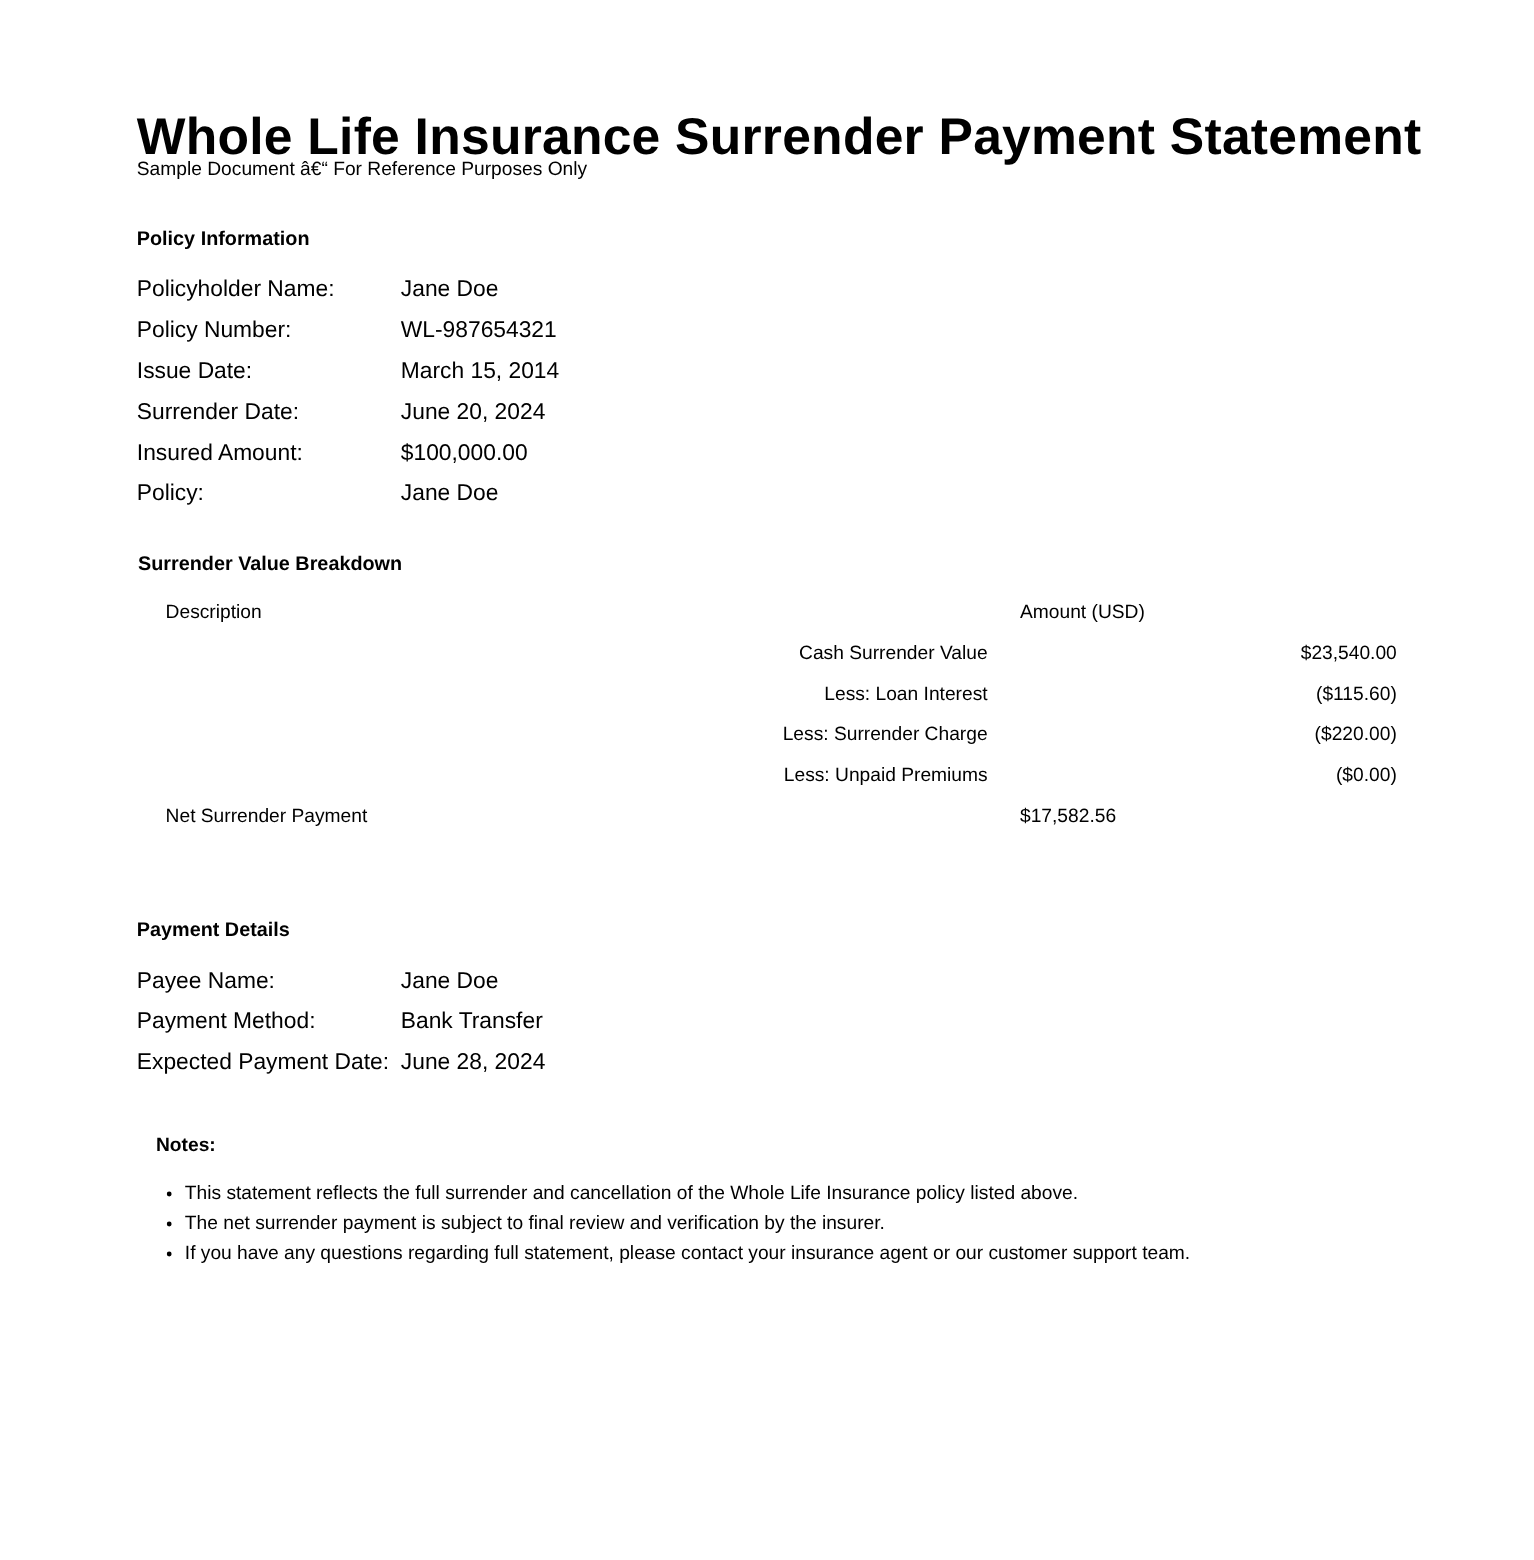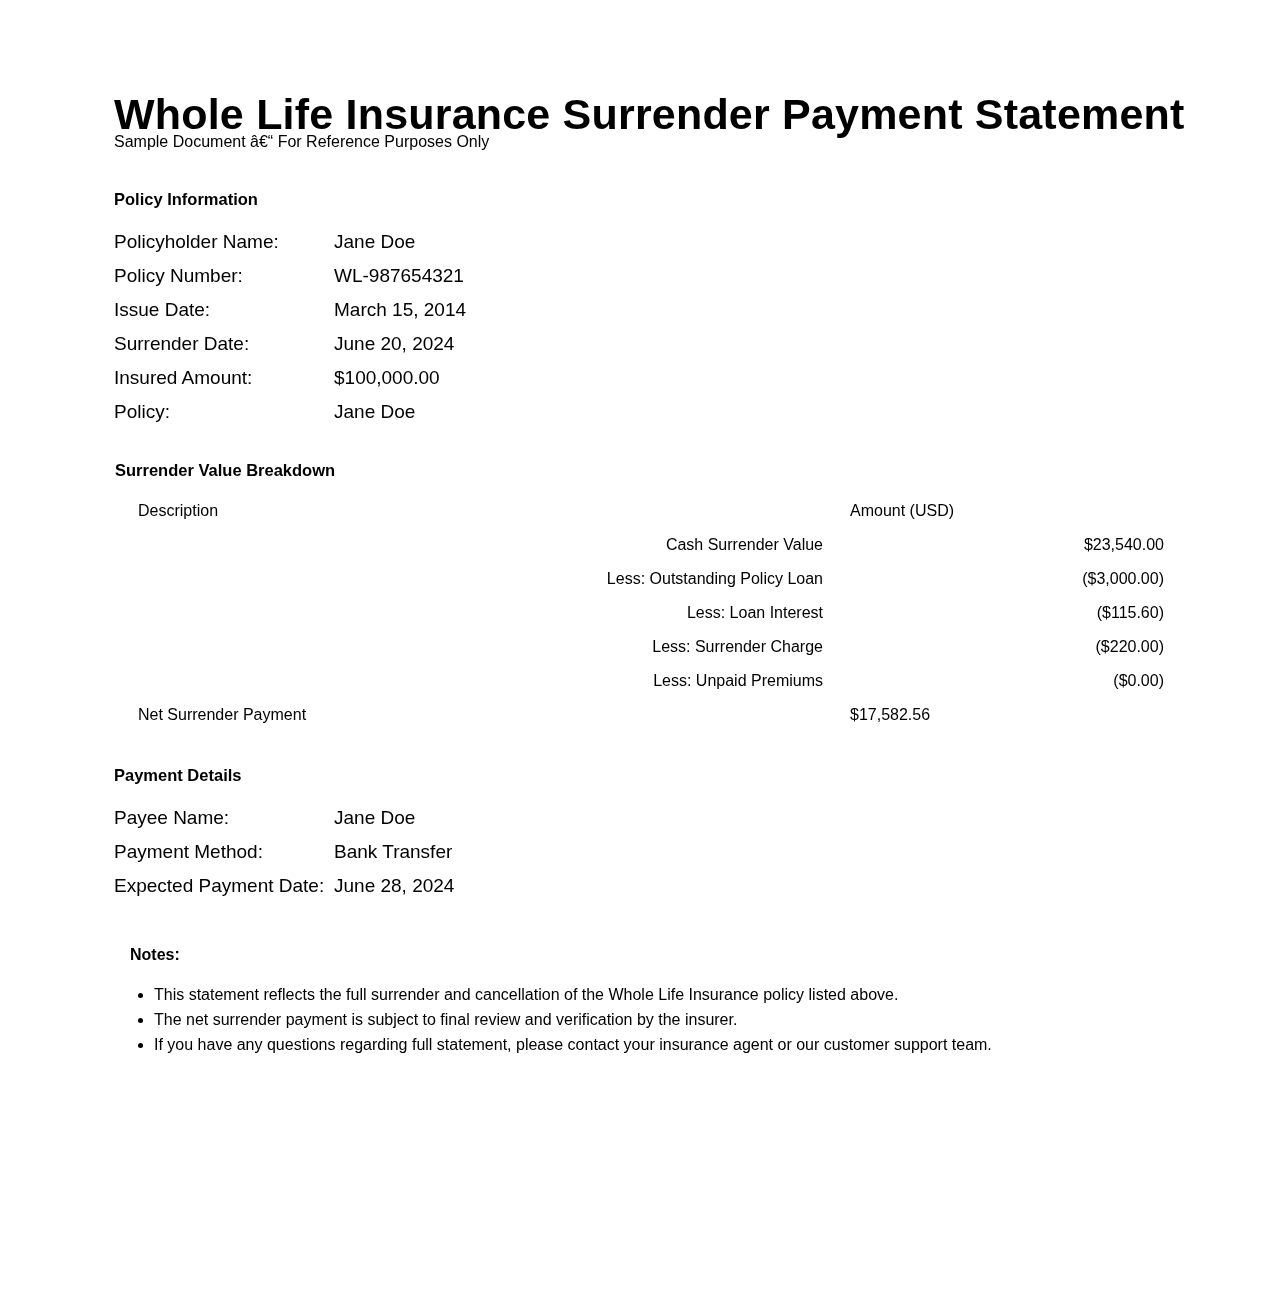--- a/index.html
+++ b/index.html
@@ -71,24 +71,20 @@
   <div class="breakdown">
     <div class="brow">
       <span class="c1">Description</span>
       <span class="c3l">Amount (USD)</span>
     </div>
     <div class="brow">
       <span class="c2">Cash Surrender Value</span>
       <span class="c3">$23,540.00</span>
     </div>
     <div class="brow">
-      <span class="c2">Less: Outstanding Policy Loan</span>
-      <span class="c3">($3,000.00)</span>
-    </div>
-    <div class="brow">
       <span class="c2">Less: Loan Interest</span>
       <span class="c3">($115.60)</span>
     </div>
     <div class="brow">
       <span class="c2">Less: Surrender Charge</span>
       <span class="c3">($220.00)</span>
     </div>
     <div class="brow">
       <span class="c2">Less: Unpaid Premiums</span>
       <span class="c3">($0.00)</span>

